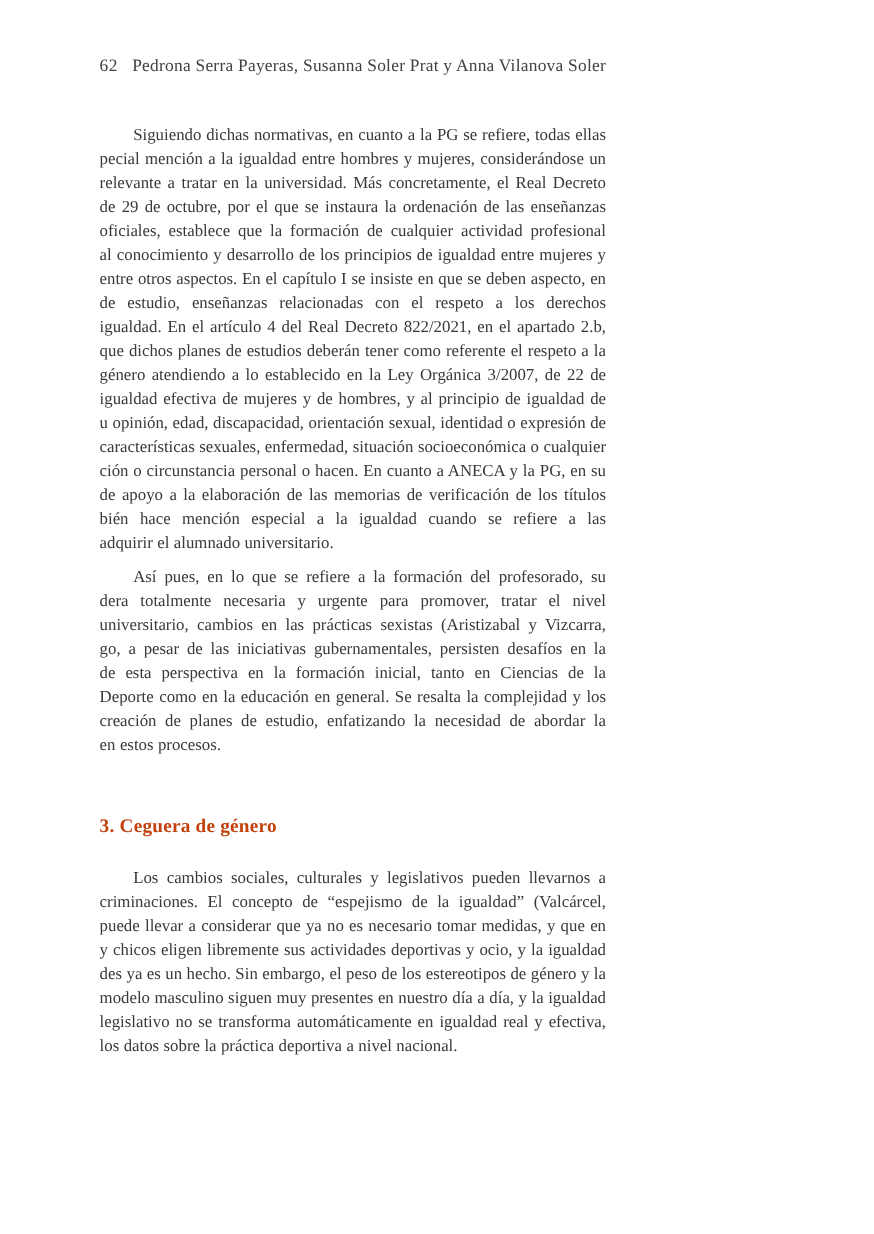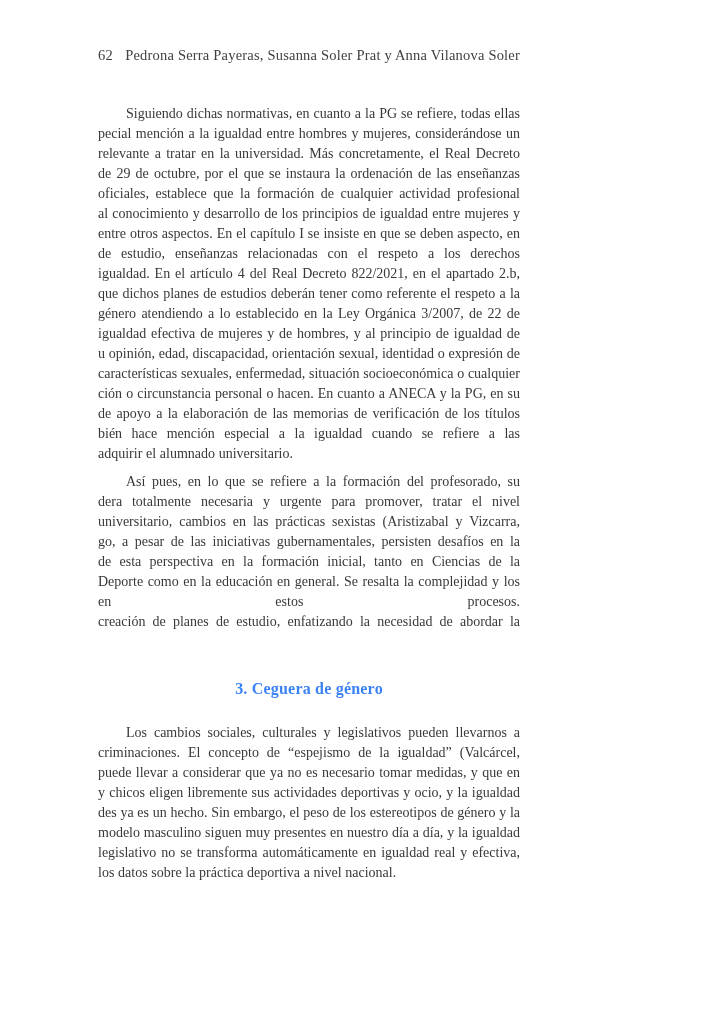--- a/index.html
+++ b/index.html
@@ -6,21 +6,20 @@
   .page {
     position: relative;
     width: 588px;
     height: 1028px;
     background: #ffffff;
     box-sizing: border-box;
     padding: 46px 83px 0 83px;
     font-family: "Liberation Serif", "DejaVu Serif", serif;
     color: #383838;
     overflow: hidden;
-    margin-left: 15px;
   }
   .running-header {
     display: flex;
     justify-content: space-between;
     align-items: baseline;
     height: 18px;
     font-size: 14.5px;
     line-height: 18px;
     color: #414141;
   }
@@ -38,23 +37,22 @@
   }
   .para .line:last-child { text-align-last: left; }
   .para .line:first-child { text-indent: 28px; }
   #para1 { margin-top: 40px; }
   #para2 { margin-top: 8px; }
   .section-heading {
     margin-top: 47px;
     font-size: 16px;
     font-weight: bold;
     line-height: 20px;
-    color: #3b82f6;
+    color: #c2410c;
     letter-spacing: 0.2px;
-    text-align: center;
   }
   #para3 { margin-top: 24px; }
 </style>
 </head>
 <body>
 
 <div class="page">
 
   <div class="running-header">
     <span class="page-number">62</span>
@@ -84,22 +82,22 @@
         <div class="line">adquirir el alumnado universitario.</div>
       </div>
 
     <div class="para" id="para2">
         <div class="line">Así pues, en lo que se refiere a la formación del profesorado, su inclusión se consi-</div>
         <div class="line">dera totalmente necesaria y urgente para promover, tratar el nivel preescolar hasta el</div>
         <div class="line">universitario, cambios en las prácticas sexistas (Aristizabal y Vizcarra, 2012). Sin embar-</div>
         <div class="line">go, a pesar de las iniciativas gubernamentales, persisten desafíos en la inclusión efectiva</div>
         <div class="line">de esta perspectiva en la formación inicial, tanto en Ciencias de la Actividad Física y el</div>
         <div class="line">Deporte como en la educación en general. Se resalta la complejidad y los desafíos en la</div>
+        <div class="line">creación de planes de estudio, enfatizando la necesidad de abordar la inclusión de la PG</div>
         <div class="line">en estos procesos.</div>
-        <div class="line">creación de planes de estudio, enfatizando la necesidad de abordar la inclusión de la PG</div>
       </div>
 
     <h2 class="section-heading">3. Ceguera de género</h2>
 
     <div class="para" id="para3">
         <div class="line">Los cambios sociales, culturales y legislativos pueden llevarnos a refiere que hoy en</div>
         <div class="line">criminaciones. El concepto de “espejismo de la igualdad” (Valcárcel, 2008), que nos</div>
         <div class="line">puede llevar a considerar que ya no es necesario tomar medidas, y que en realidad chicas</div>
         <div class="line">y chicos eligen libremente sus actividades deportivas y ocio, y la igualdad de oportunida-</div>
         <div class="line">des ya es un hecho. Sin embargo, el peso de los estereotipos de género y la hegemonía del</div>

